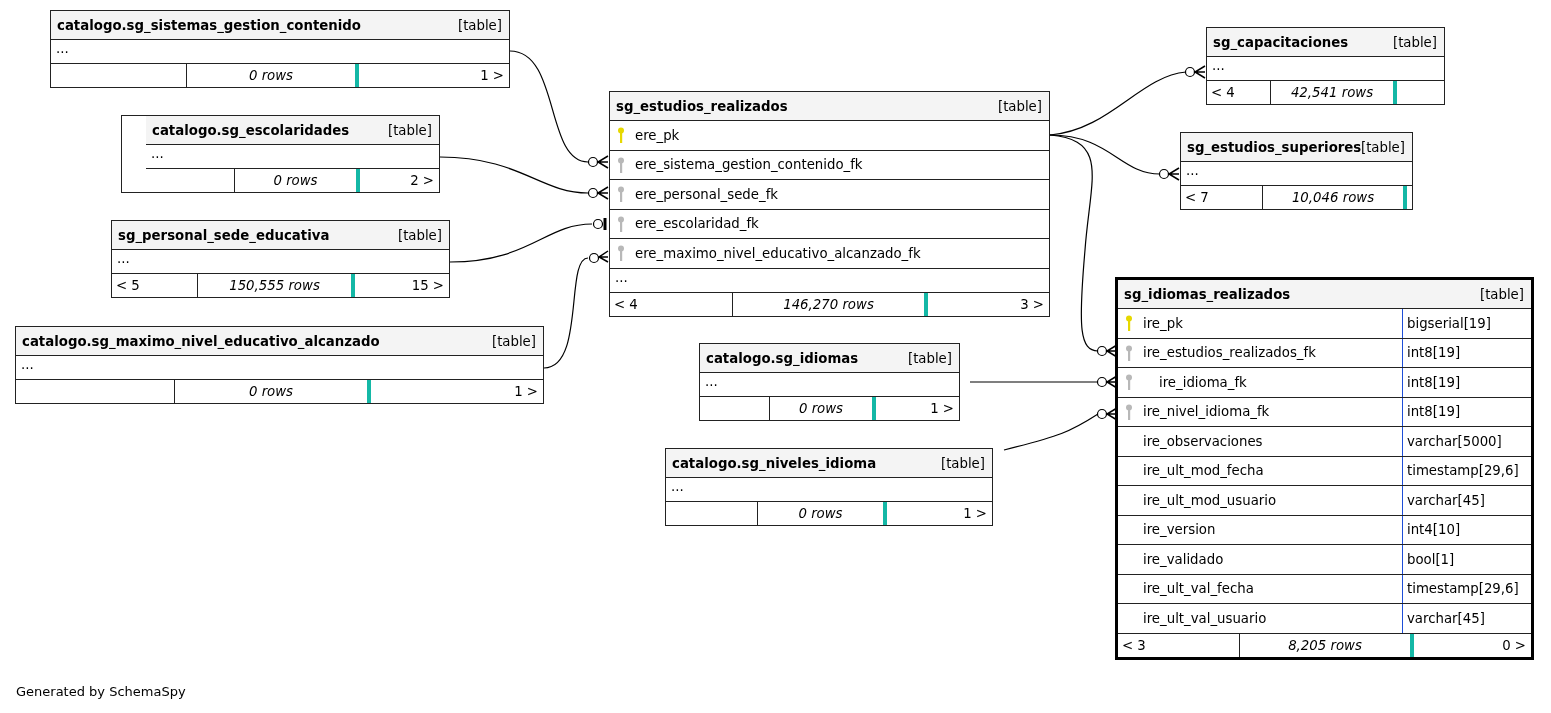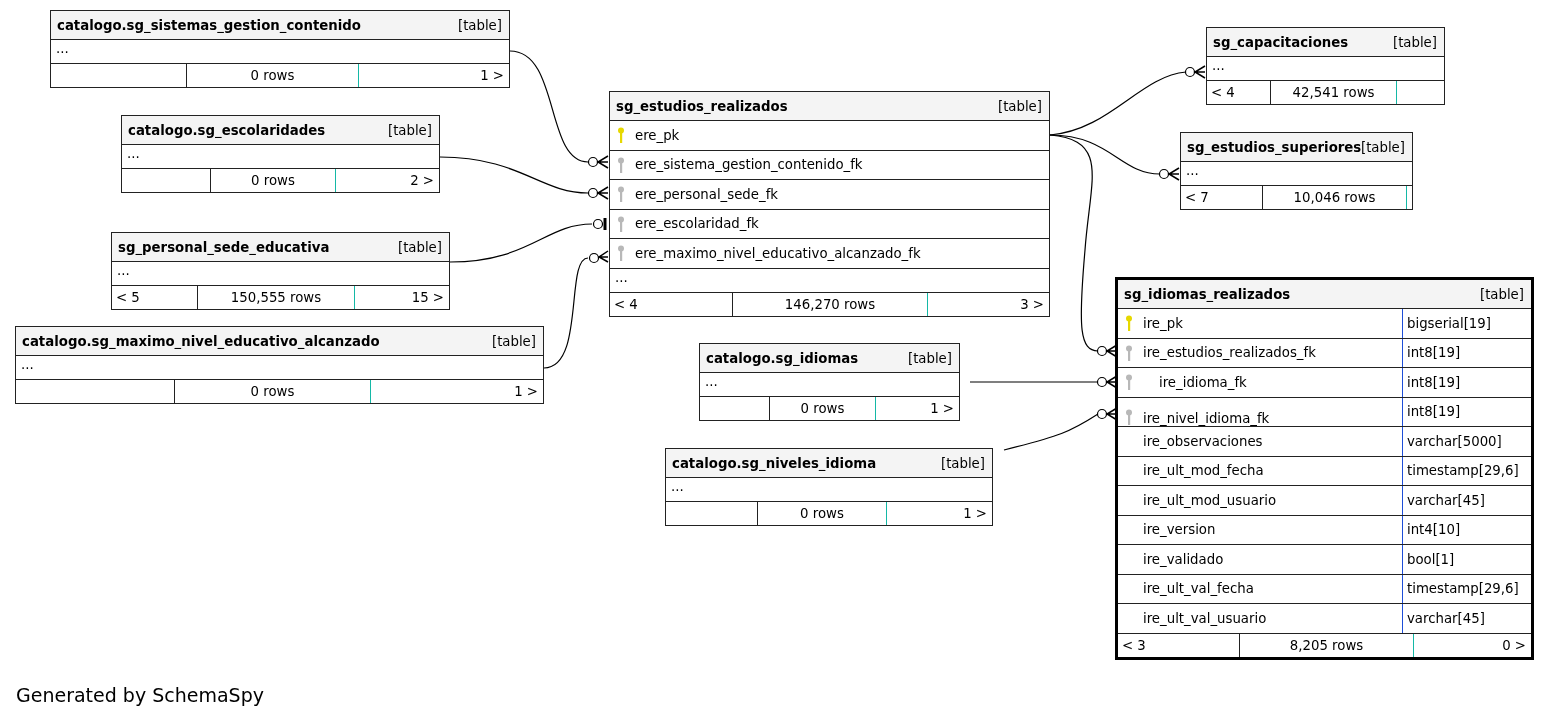--- a/index.html
+++ b/index.html
@@ -9,29 +9,29 @@
   .tbl { position:absolute; border:1px solid #222; background:#fff; box-sizing:border-box; }
   .tbl.focus { border:3px solid #000; }
   .tbl .row { display:flex; border-top:1px solid #222; height:28px; box-sizing:border-box; align-items:center; position:relative; }
   .tbl .row.head { border-top:none; background:#f4f4f4; height:28px; font-weight:bold; }
   .tbl .row.head .name { flex:1; padding-left:6px; white-space:nowrap; overflow:hidden; }
   .tbl .row.head .kind { font-weight:normal; padding-right:7px; white-space:nowrap; }
   .tbl .row.ell { height:24px; padding-left:5px; align-items:flex-start; line-height:18px; }
   .tbl .row.foot { height:24px; }
   .tbl .row.foot > div { height:100%; display:flex; align-items:center; box-sizing:border-box; }
   .tbl .row.foot .f1 { padding-left:4px; border-right:1px solid #222; }
-  .tbl .row.foot .f2 { justify-content:center; border-right:1px solid #14b8a6; }
+  .tbl .row.foot .f2 { justify-content:center; border-right:4px solid #14b8a6;font-style:italic; }
   .tbl .row.foot .f3 { justify-content:flex-end; padding-right:5px; }
   .tbl .row.col { height:29.5px; }
   .tbl .row.col .cname { flex:1; padding-left:6px; display:flex; align-items:center; white-space:nowrap; height:100%; box-sizing:border-box; }
   .tbl .row.col .ctype { padding-left:4px; border-left:1px solid #1d4ed8; height:100%; display:flex; align-items:center; box-sizing:border-box; white-space:nowrap; }
   .key { display:inline-block; width:10px; height:18px; margin-right:9px; position:relative; }
   .key svg { position:absolute; left:0; top:0; }
   .nokey { display:inline-block; width:10px; margin-right:9px; }
-  .footer-note { position:absolute; left:16px; top:684px; font-size:19px; }
+  .footer-note { position:absolute; left:16px; top:684px; font-size:13px; }
 </style>
 </head>
 <body>
 
 <svg id="edges" xmlns="http://www.w3.org/2000/svg">
   <g fill="none" stroke="#000" stroke-width="1.2">
 
     <path d="M510,51 C560,51 545,162 588,162"></path>
 
     <path d="M440,157 C520,157 540,193 588,193"></path>
@@ -80,34 +80,34 @@
     <span class="kind">[table]</span>
   </div>
   <div class="row ell">...</div>
   <div class="row foot">
     <div class="f1" style="width:136px"></div>
     <div class="f2" style="width:172px">0 rows</div>
     <div class="f3" style="flex:1">1 &gt;</div>
   </div>
 </div>
 
-<div class="tbl" style="left:121px;top:115px;width:319px;">
+<div class="tbl" style="left:121px;top:115px;width:319px;padding-left:24px;">
   <div class="row head">
     <span class="name">catalogo.sg_escolaridades</span>
     <span class="kind">[table]</span>
   </div>
   <div class="row ell">...</div>
   <div class="row foot">
     <div class="f1" style="width:89px"></div>
     <div class="f2" style="width:125px">0 rows</div>
     <div class="f3" style="flex:1">2 &gt;</div>
   </div>
 </div>
 
-<div class="tbl" style="left:111px;top:232px;width:339px;">
+<div class="tbl" style="left:111px;top:220px;width:339px;">
   <div class="row head">
     <span class="name">sg_personal_sede_educativa</span>
     <span class="kind">[table]</span>
   </div>
   <div class="row ell">...</div>
   <div class="row foot">
     <div class="f1" style="width:86px">&lt; 5</div>
     <div class="f2" style="width:157px">150,555 rows</div>
     <div class="f3" style="flex:1">15 &gt;</div>
   </div>
@@ -282,21 +282,21 @@
             <svg width="10" height="18">
               <circle cx="5" cy="4.5" r="3" fill="#b8b8b8"></circle>
               <rect x="4" y="6" width="2.2" height="11" fill="#b8b8b8"></rect>
             </svg>
           </span>
           <span>ire_idioma_fk</span>
         </span>
         <span class="ctype" style="flex: 1 1 0%;">int8[19]</span>
       </div>
       <div class="row col">
-        <span class="cname" style="width: 284px; flex: 0 0 auto; align-items: flex-end;">
+        <span class="cname" style="width: 284px; flex: 0 0 auto;">
           <span class="key">
             <svg width="10" height="18">
               <circle cx="5" cy="4.5" r="3" fill="#b8b8b8"></circle>
               <rect x="4" y="6" width="2.2" height="11" fill="#b8b8b8"></rect>
             </svg>
           </span>
           <span>ire_nivel_idioma_fk</span>
         </span>
         <span class="ctype" style="flex: 1 1 0%;">int8[19]</span>
       </div>

